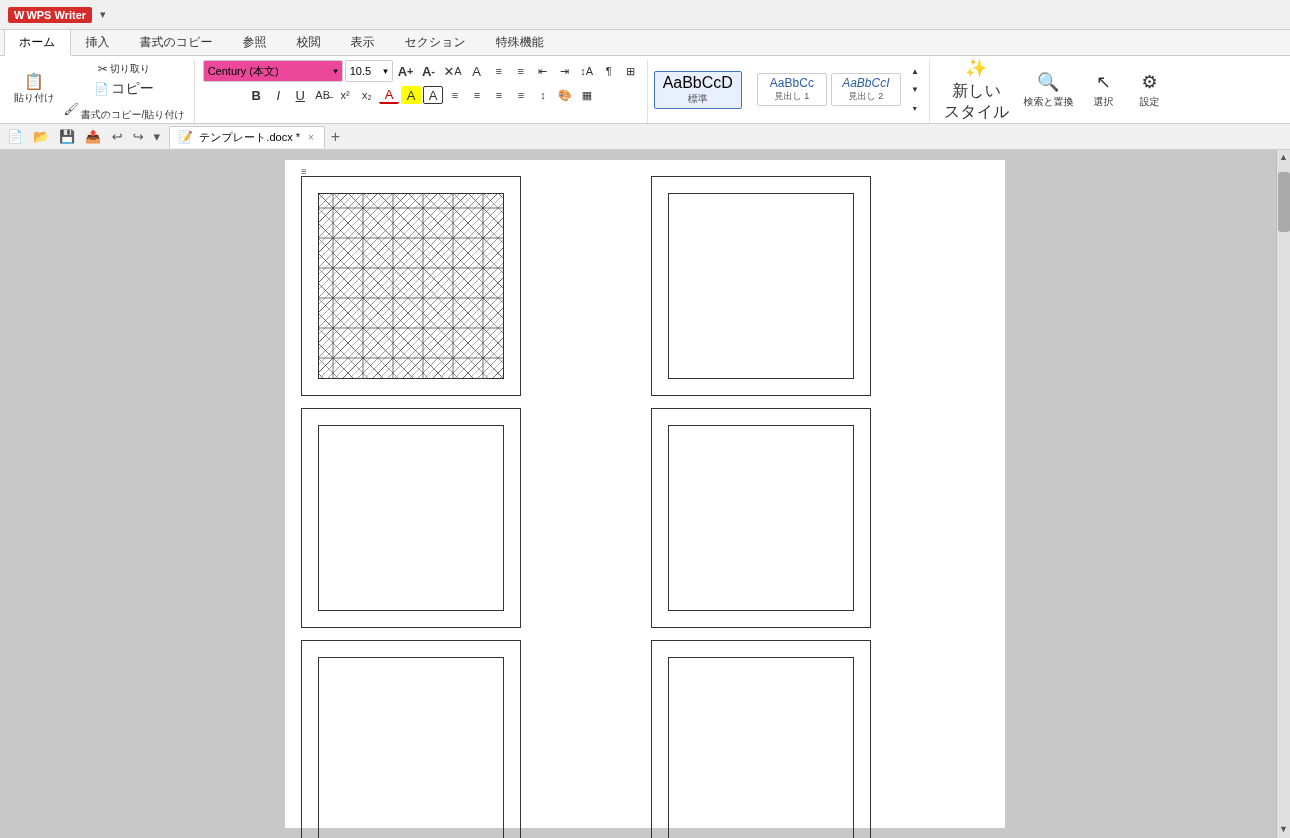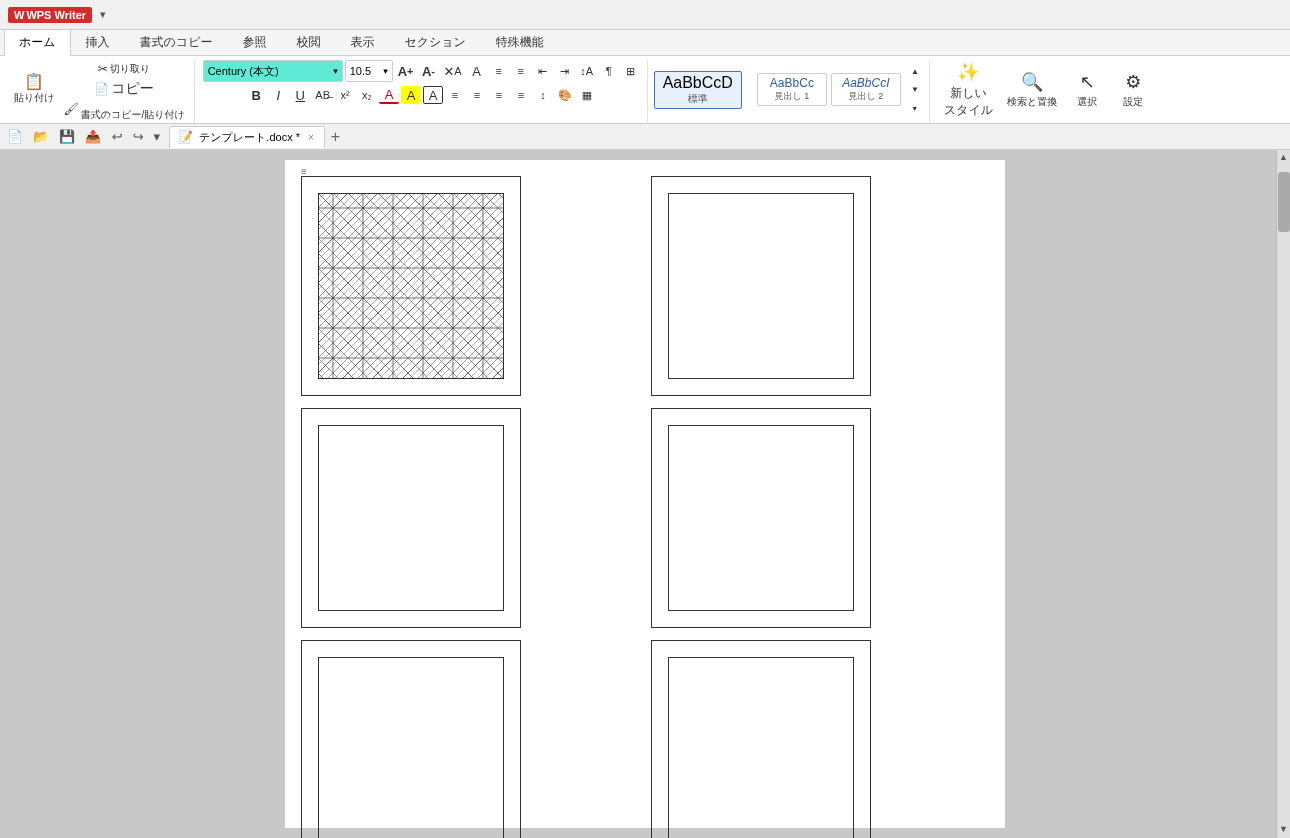--- a/index.html
+++ b/index.html
@@ -111,21 +111,21 @@
     
     .font-box {
       display: flex;
       align-items: center;
       border: 1px solid #ccc;
       border-radius: 2px;
       height: 22px;
       padding: 0 4px;
       font-size: 11px;
       width: 140px;
-      background: #5eead4;
+      background: #ec4899;
       cursor: pointer;
       justify-content: space-between;
     }
     .font-size-box {
       display: flex;
       align-items: center;
       border: 1px solid #ccc;
       border-radius: 2px;
       height: 22px;
       padding: 0 4px;
@@ -409,21 +409,21 @@
         <div class="rb-btn-sm" style="font-size:8px;">▼</div>
         <div class="rb-btn-sm" style="font-size:8px;">▾</div>
       </div>
     </div>
   </div>
 
   <div class="ribbon-section">
     <div style="display:flex;align-items:center;gap:2px;height:100%;padding-bottom:4px;">
       <div class="action-btn">
         <span class="icon">✨</span>
-        <span style="font-size:12px;text-align:center;white-space:pre-line;">新しい
+        <span style="font-size:16px;text-align:center;white-space:pre-line;">新しい
 スタイル</span>
       </div>
       <div class="action-btn">
         <span class="icon">🔍</span>
         <span style="font-size:10px;text-align:center;">検索と置換</span>
       </div>
       <div class="action-btn">
         <span class="icon">↖</span>
         <span style="font-size:10px;">選択</span>
       </div>

